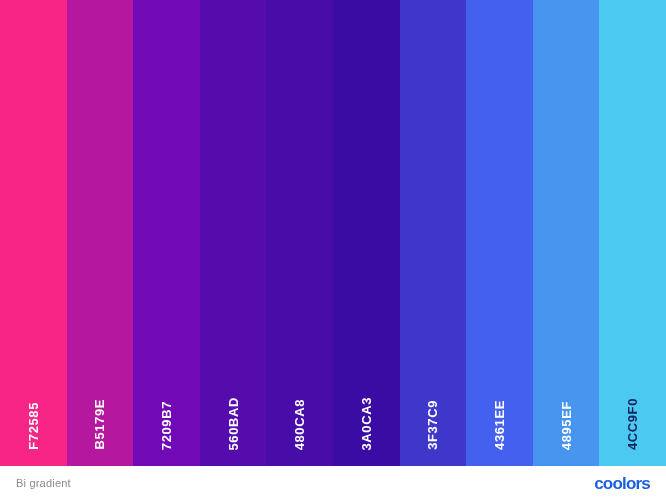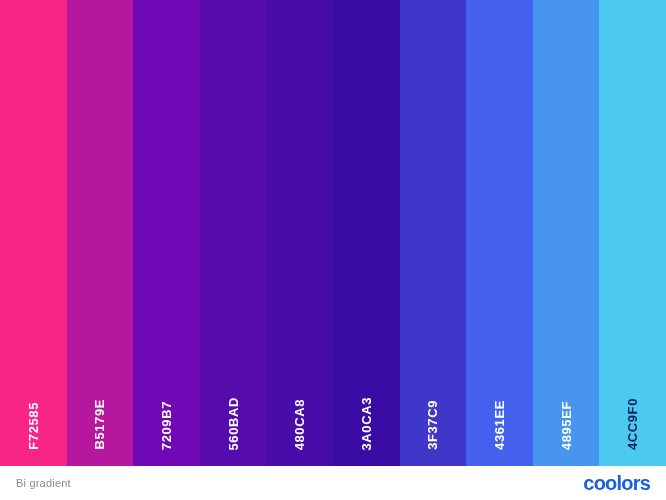--- a/index.html
+++ b/index.html
@@ -63,21 +63,21 @@
   }
 
   #palette-name {
     font-size: 11px;
     color: #8a8a8a;
     letter-spacing: 0.2px;
     white-space: nowrap;
   }
 
   #brand-logo {
-    font-size: 20px;
+    font-size: 17px;
     font-weight: bold;
     letter-spacing: -0.8px;
     line-height: 1;
     white-space: nowrap;
     user-select: none;
   }
 </style>
 </head>
 <body>
 

